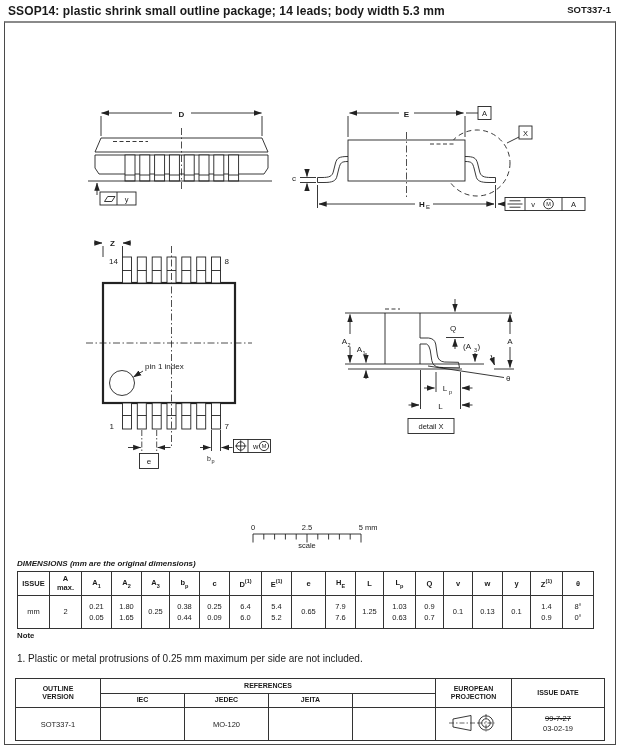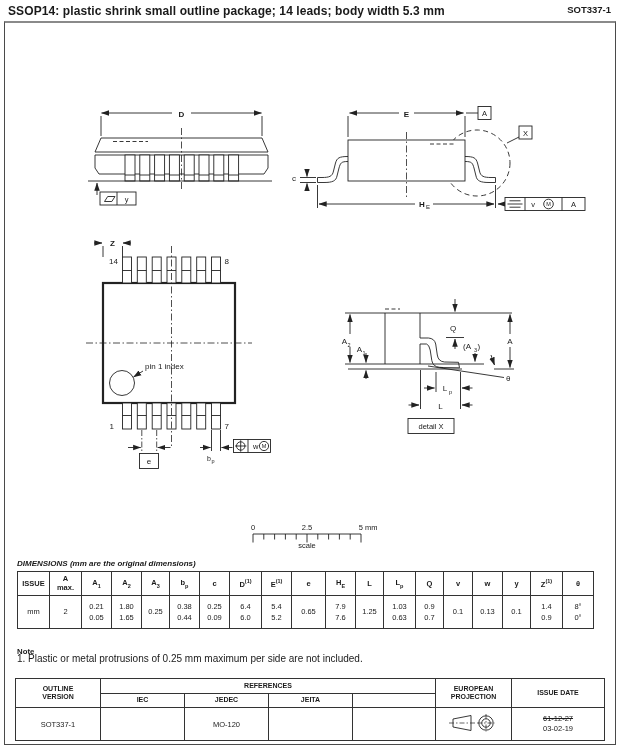--- a/index.html
+++ b/index.html
@@ -19,21 +19,21 @@
   table.dims { position:absolute; left:17px; top:571px; border-collapse:collapse; table-layout:fixed; background:#fff; }
   table.dims th, table.dims td { border:1px solid #333; text-align:center; vertical-align:middle;
     font-size:7.5px; padding:0; overflow:hidden; }
   table.dims th { height:24px; font-weight:bold; }
   table.dims td { height:33px; }
   table.dims sub { font-size:5.5px; }
   table.dims sup { font-size:5.5px; }
   .two { display:block; line-height:1.15; }
   .val { white-space:pre-line; line-height:1.5; }
 
-  .note-head { position:absolute; left:17px; top:647px; font-size:7.8px; font-weight:bold; }
+  .note-head { position:absolute; left:17px; top:631px; font-size:7.8px; font-weight:bold; }
   .note-item { position:absolute; left:17px; top:653px; font-size:10px; }
 
   table.foot { position:absolute; left:15px; top:678px; border-collapse:collapse; table-layout:fixed; background:#fff; }
   table.foot th, table.foot td { border:1px solid #333; text-align:center; vertical-align:middle;
     font-size:7px; padding:0; }
   table.foot th { font-weight:bold; line-height:1.25; }
   table.foot td.data { height:33px; font-size:7.5px; }
   .strike { text-decoration:line-through; }
   .date-lines span { display:block; line-height:1.35; }
 </style>
@@ -416,18 +416,18 @@
       <svg width="52" height="24" viewBox="0 0 52 24" stroke="#222" stroke-width="0.9" fill="none">
         <path d="M5,8 L23,4.5 L23,19.5 L5,16 Z"></path>
         <line x1="1" y1="12" x2="27" y2="12" stroke-dasharray="5 2 1.5 2" stroke-width="0.7"></line>
         <circle cx="38" cy="12" r="7.2"></circle>
         <circle cx="38" cy="12" r="4.2"></circle>
         <line x1="29" y1="12" x2="47" y2="12" stroke-dasharray="5 2 1.5 2" stroke-width="0.7"></line>
         <line x1="38" y1="3" x2="38" y2="21" stroke-dasharray="5 2 1.5 2" stroke-width="0.7"></line>
       </svg>
     </td>
     <td class="data date-lines">
-      <span class="strike">61-12-27</span>
+      <span class="strike">99-7-27</span>
       <span>03-02-19</span>
     </td>
   </tr>
 </tbody>
   </table>
 
 </body></html>

